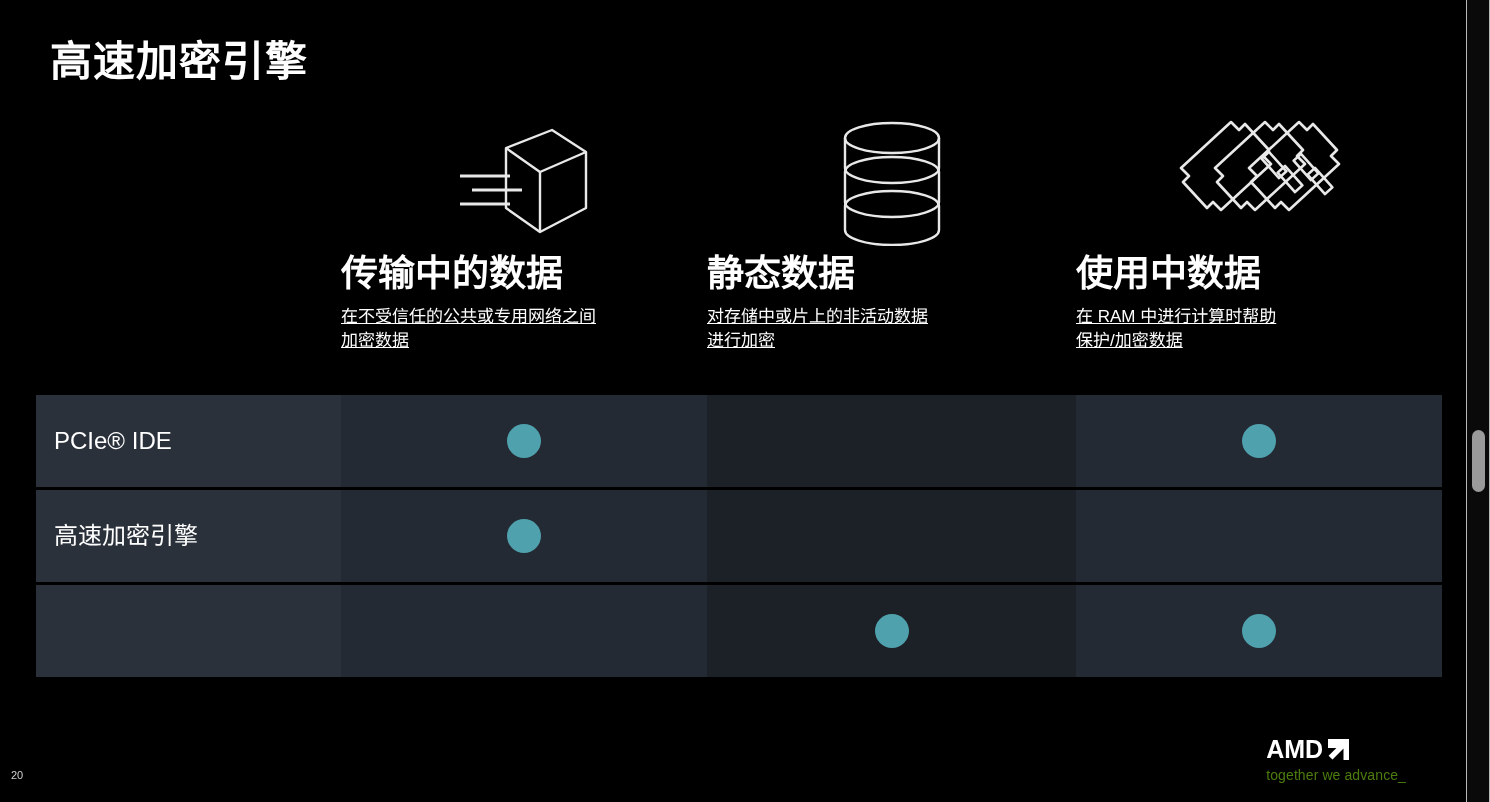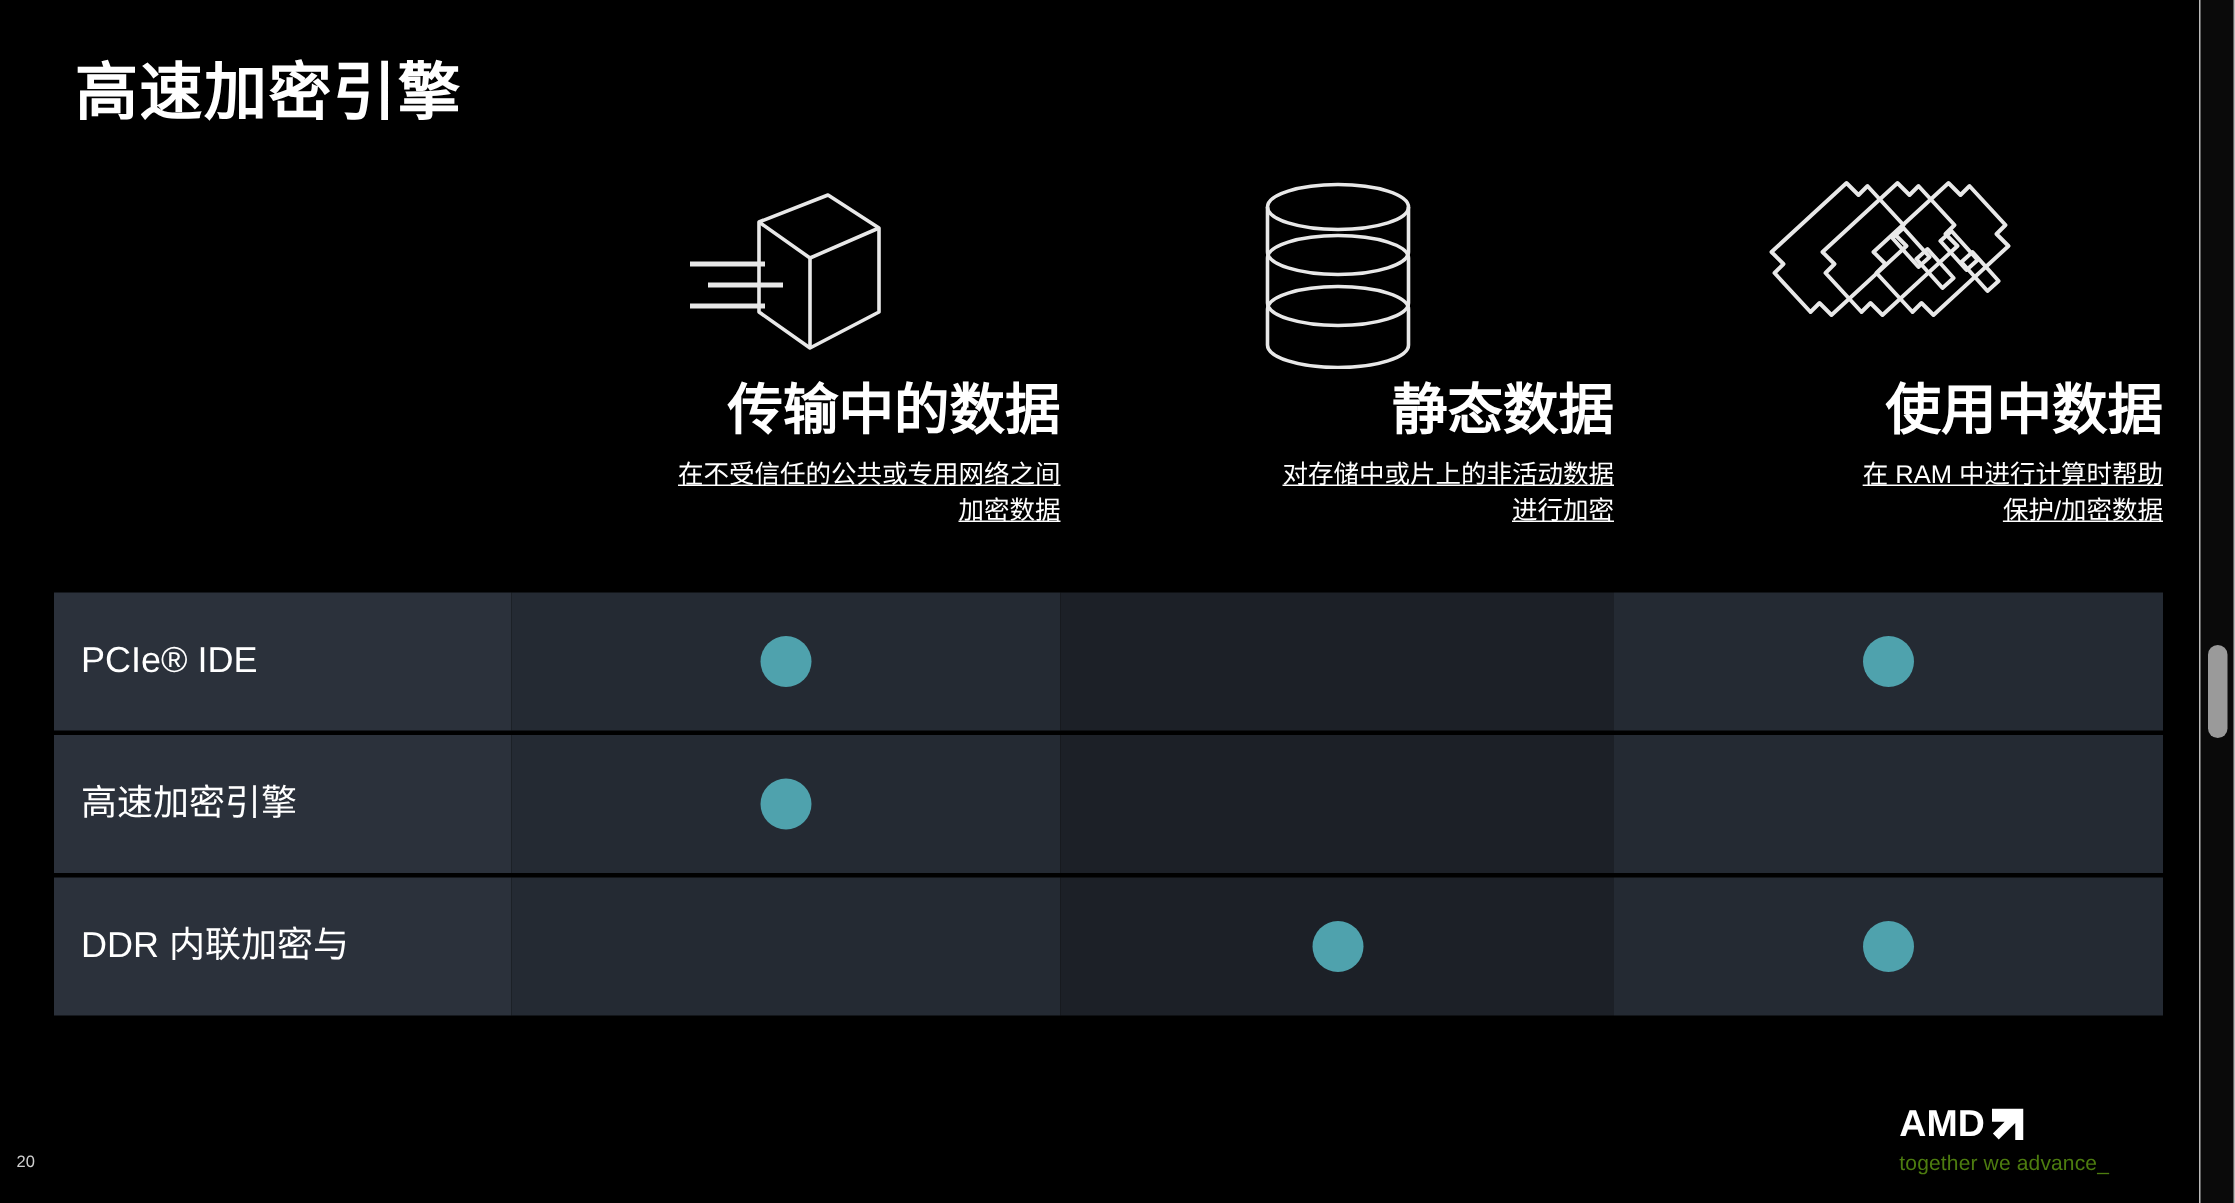--- a/index.html
+++ b/index.html
@@ -37,21 +37,21 @@
     letter-spacing: 1px;
     line-height: 1.15;
     color: #ffffff;
     white-space: nowrap;
   }
 
   
   .col-head {
     position: absolute;
     top: 112px;
-    text-align: right;
+    text-align: left;
   }
   .col-head .icon-wrap {
     height: 140px;
     display: flex;
     align-items: center;
     justify-content: center;
   }
   .col-head .col-title {
     font-size: 37px;
     font-weight: 700;
@@ -269,21 +269,20 @@
         <span class="dot hidden"></span>
       </div>
       <div class="cell-data c2">
         <span class="dot hidden"></span>
       </div>
     </div>
 
     <div class="matrix-row row-h-2">
       <div class="cell-label">
         <div>
-          <div>DDR 内联加密与</div>
         </div>
       </div>
       <div class="cell-data c0">
         <span class="dot hidden"></span>
       </div>
       <div class="cell-data c1">
         <span class="dot"></span>
       </div>
       <div class="cell-data c2">
         <span class="dot"></span>

